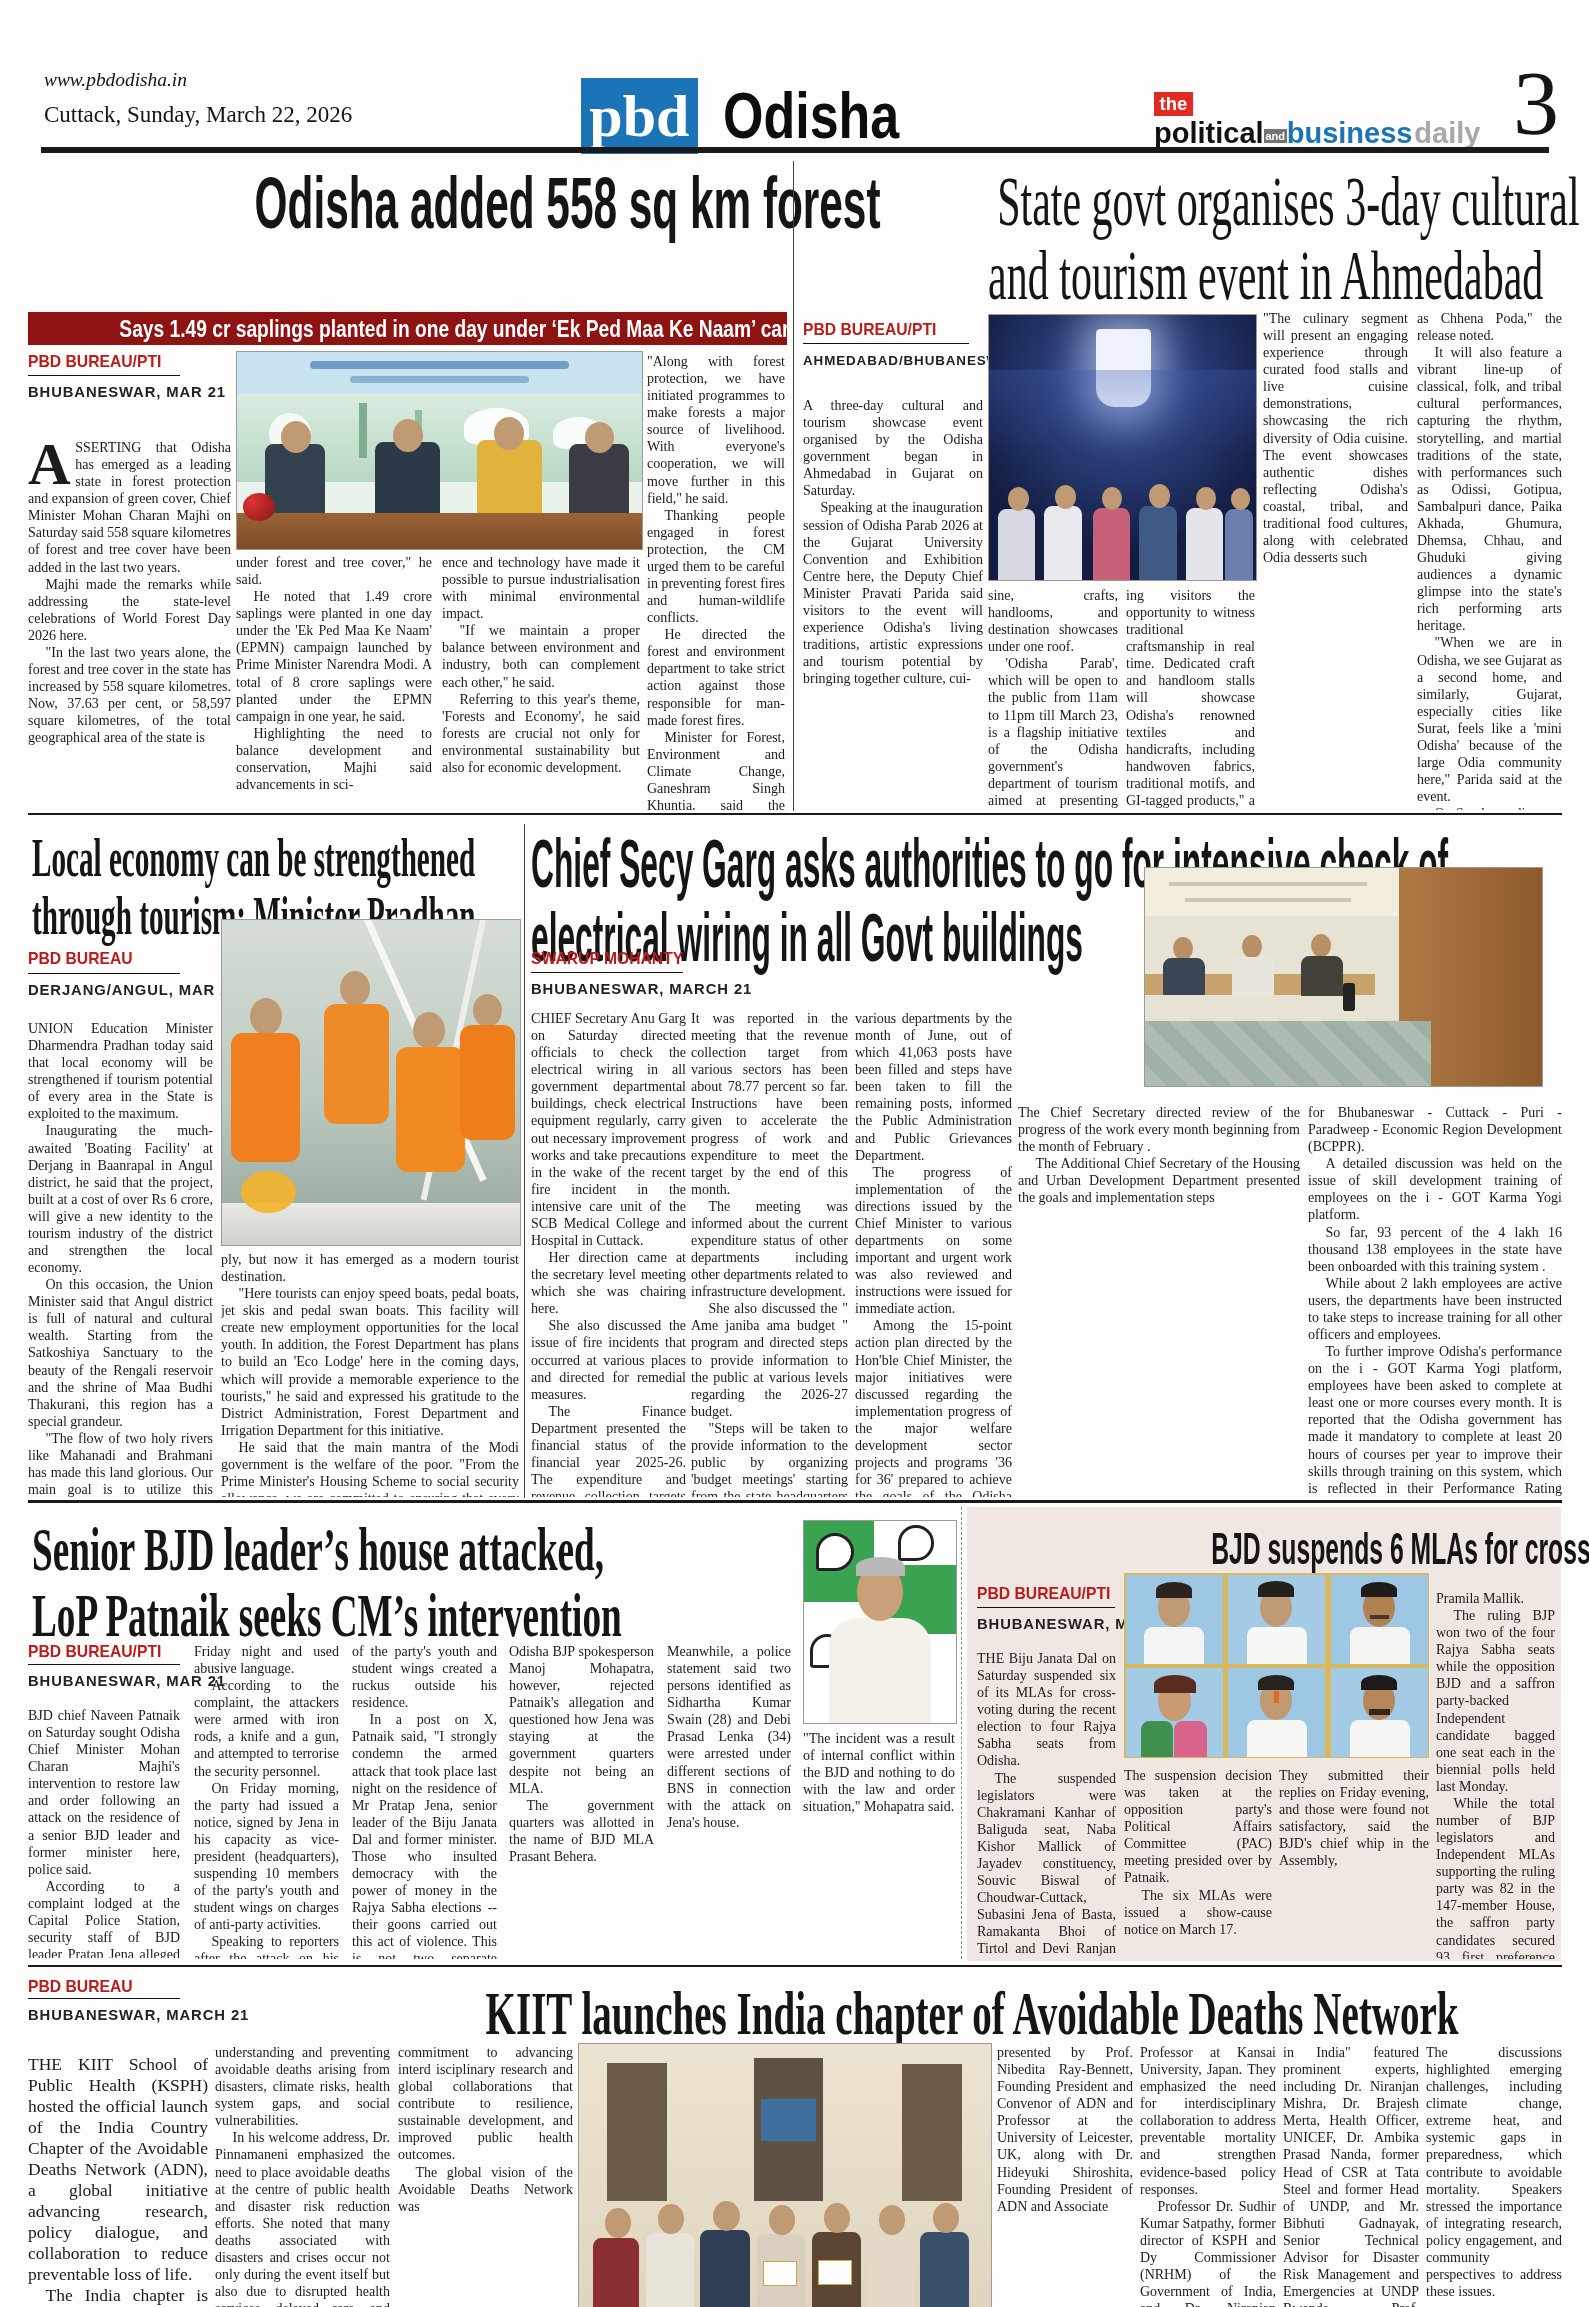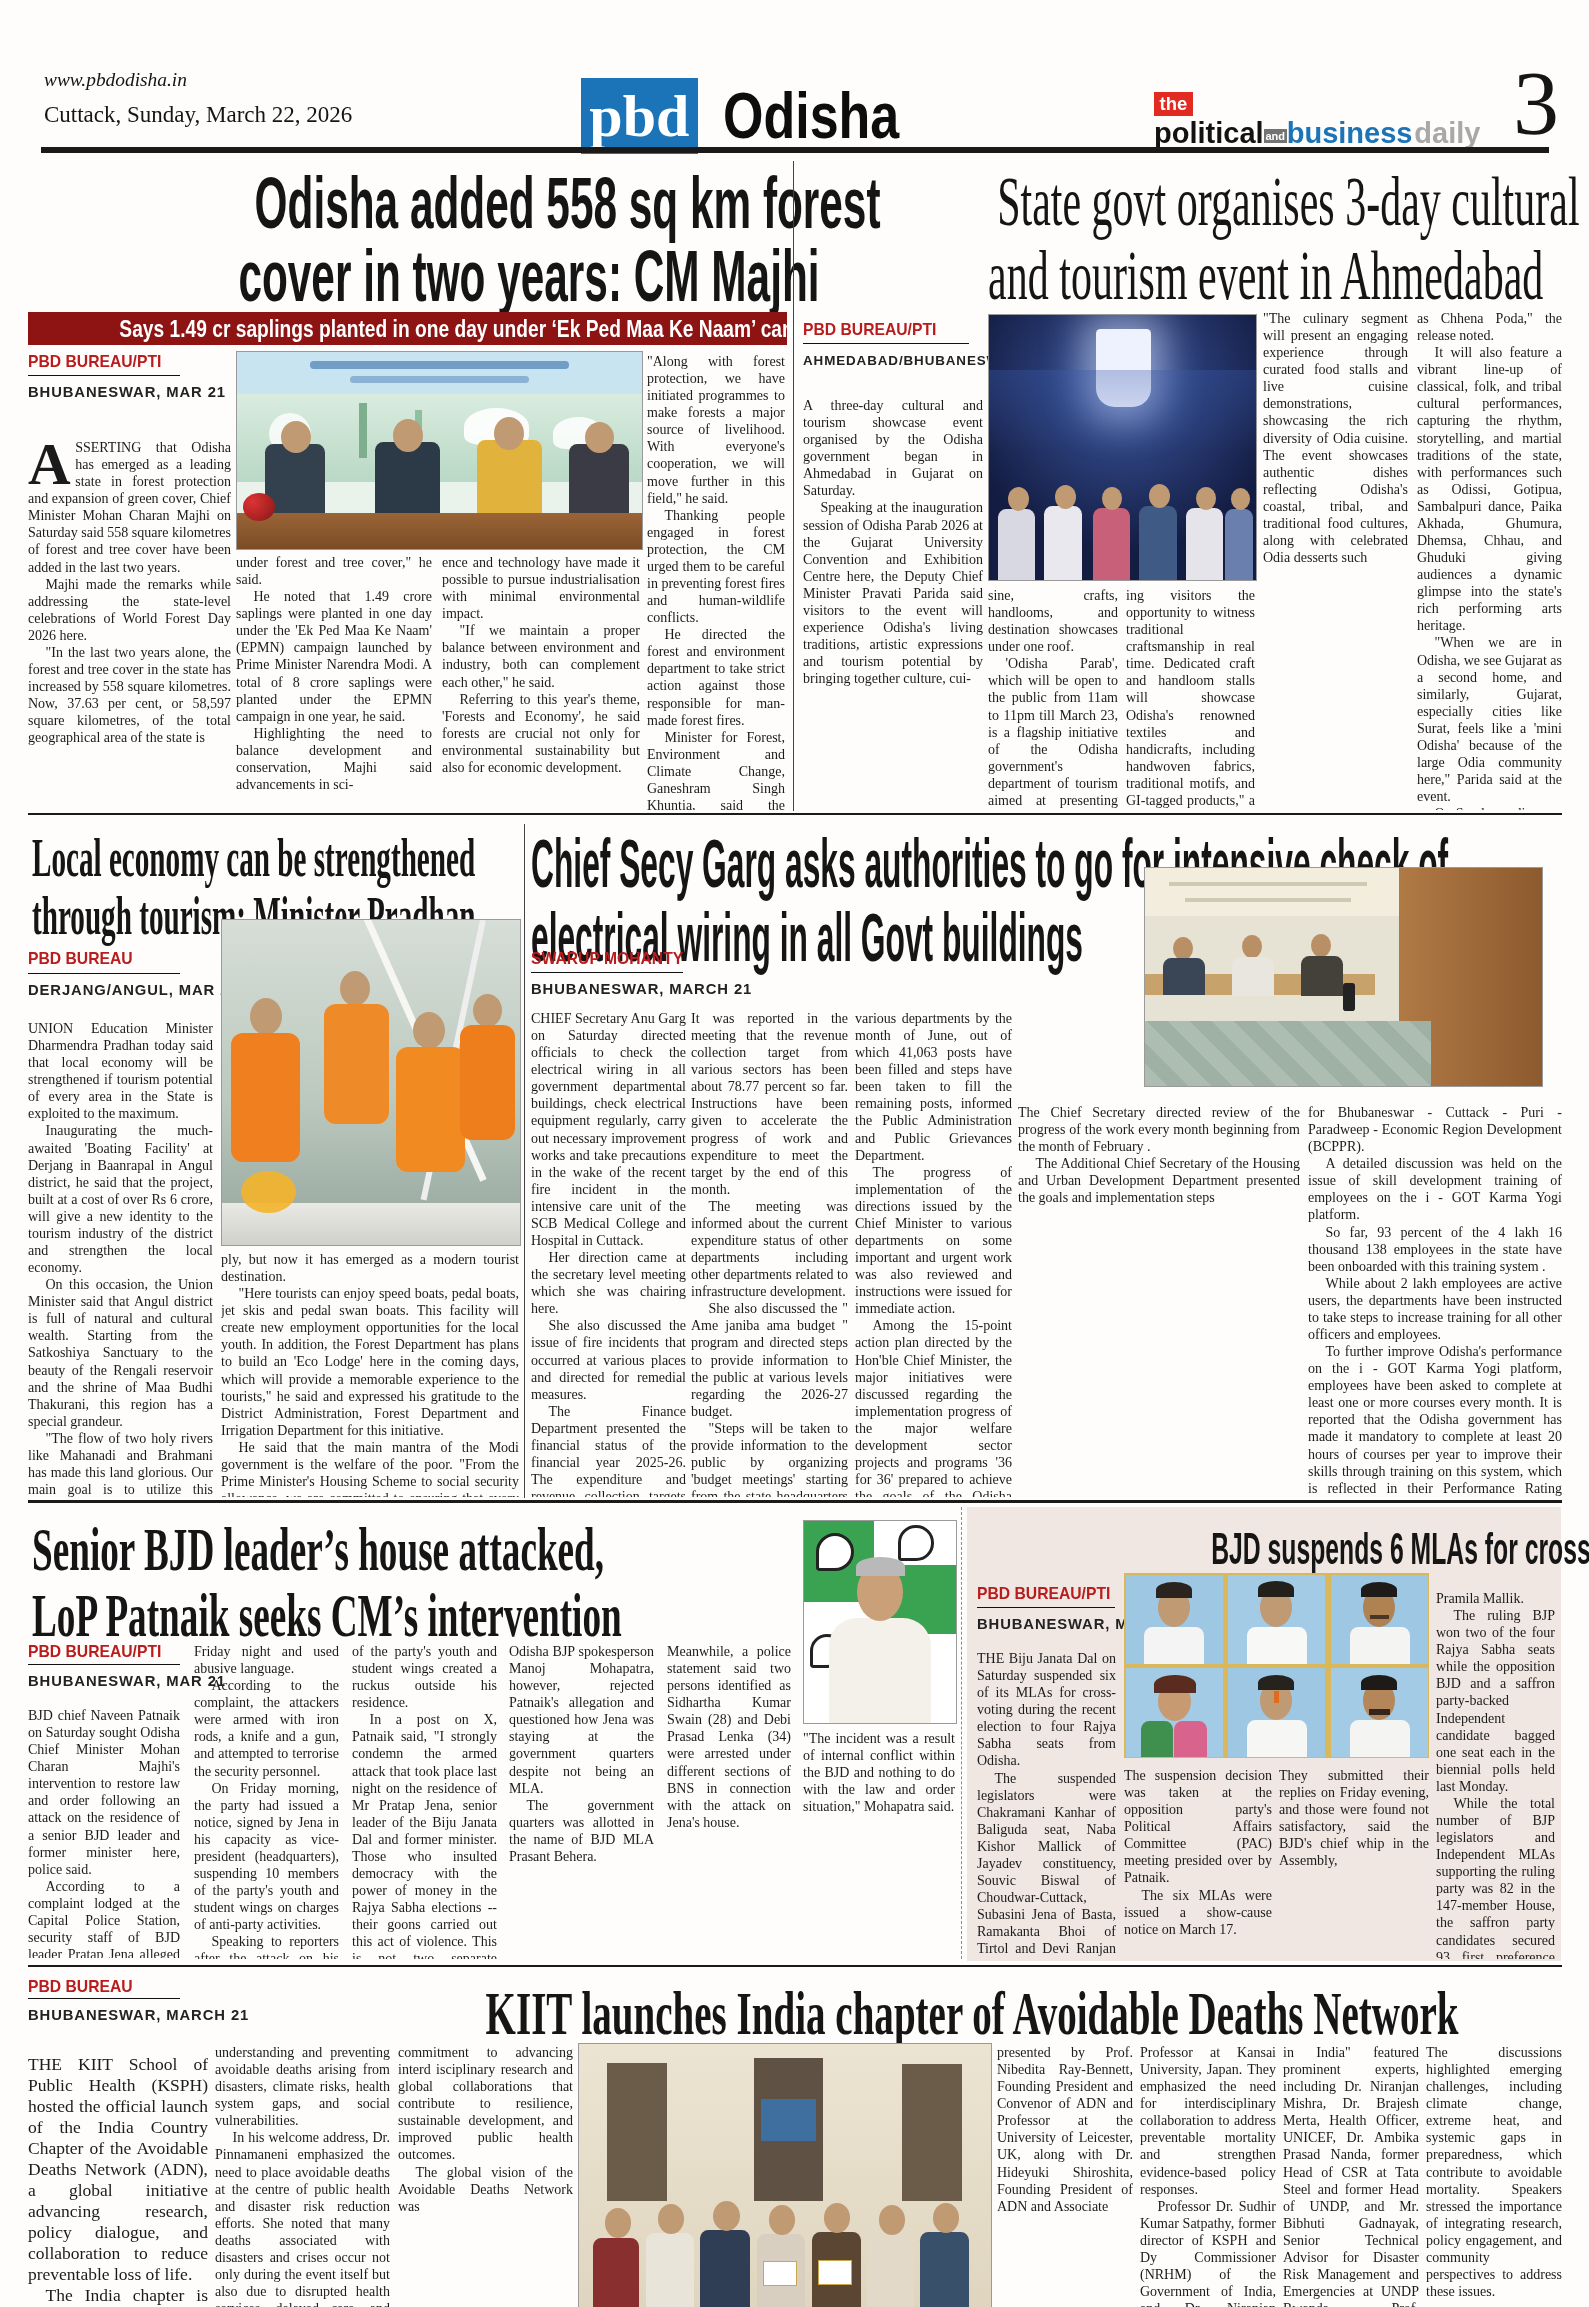--- a/index.html
+++ b/index.html
@@ -55,23 +55,20 @@
       <span class="sans b" style="font-size:29px;color:#121212;">political</span><span class="sans b" style="font-size:11px;background:#737373;color:#fff;padding:0.9px 1.8px;position:relative;top:-2.8px;">and</span><span class="sans b" style="font-size:29px;color:#1b74b8;">business</span>
       <span class="sans b" style="font-size:29px;color:#a8a8a8;">daily</span>
     </div>
   </div>
   <div class="abs serif" style="left:1513px;top:50px;font-size:92px;">3</div>
 
   <div class="hrule" style="left:41px;top:147px;width:1508px;height:5.5px;"></div>
 
   <div class="hlwrap center" style="left:28px;top:161px;width:759px;">
     <span class="sq sans b" style="font-size:73px;transform:scaleX(.58);">Odisha added 558 sq km forest</span>
-  </div>
-  <div class="hlwrap center" style="left:28px;top:234px;width:759px;">
-    <span class="sq sans b" style="font-size:73px;transform:scaleX(.58);">cover in two years: CM Majhi</span>
   </div>
   <div class="banner" style="left:28px;top:312px;width:759px;height:33px;">
     <span class="sq sans b" style="font-size:24px;transform:scaleX(.8);padding-top:2.8px;color:#fff;">Says 1.49 cr saplings planted in one day under ‘Ek Ped Maa Ke Naam’ campaign</span>
   </div>
   <div class="byline" style="left:28px;top:353px;">PBD BUREAU/PTI</div>
   <div class="byrule" style="left:28px;top:375px;"></div>
   <div class="dateline" style="left:28px;top:384px;">BHUBANESWAR, MAR 21</div>
 
   <div class="col dropcap" style="left:28px;top:439px;width:203px;height:369px;">
       <p>ASSERTING that Odisha has emerged as a leading state in forest protection and expansion of green cover, Chief Minister Mohan Charan Majhi on Saturday said 558 square kilometres of forest and tree cover have been added in the last two years.</p>

